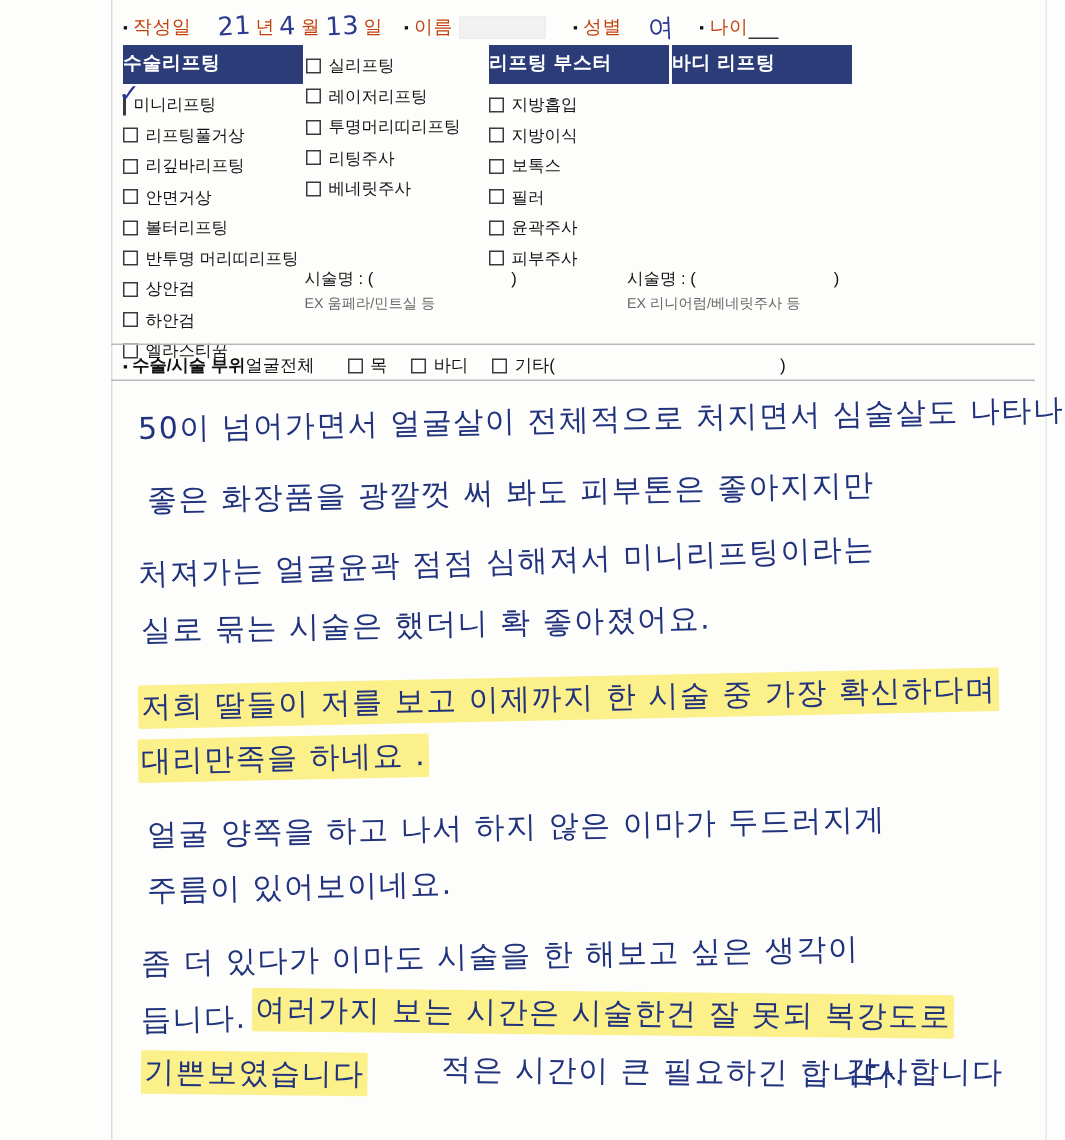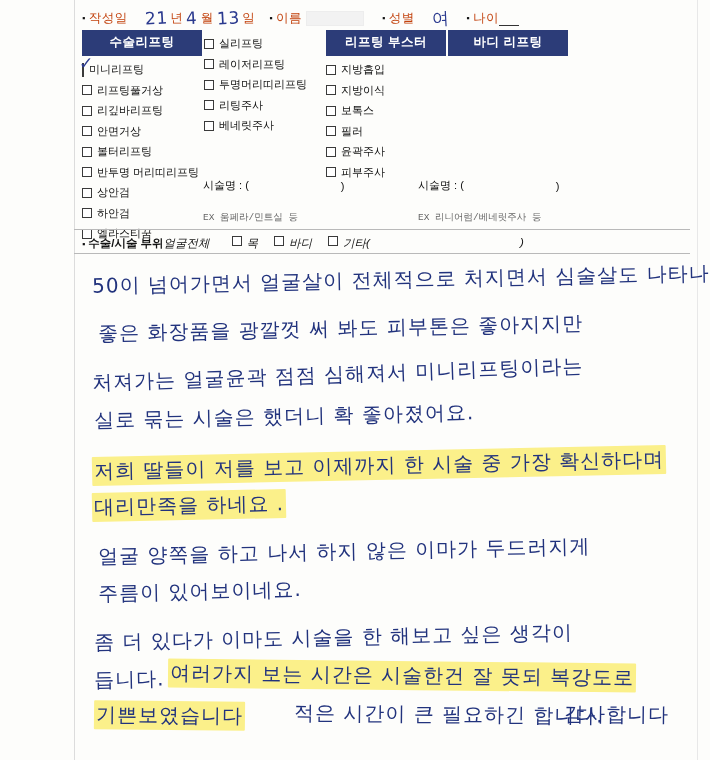--- a/index.html
+++ b/index.html
@@ -82,21 +82,20 @@
     gap: 2px;
   }
   .cat-col {
     width: 120px;
   }
   .cat-head {
     background: #2c3c78;
     color: #ffffff;
     font-size: 12.5px;
     font-weight: bold;
-    text-align: center;
     padding: 4px 0 5px 0;
     letter-spacing: 0.5px;
   }
   .cat-items {
     padding-top: 6px;
   }
   .cat-item {
     display: flex;
     align-items: center;
     font-size: 11px;
@@ -140,46 +139,44 @@
   }
   .proc-paren {
     display: inline-block;
     border-bottom: 0px;
     width: 92px;
     text-align: center;
   }
   .proc-ex {
     font-size: 9.5px;
     color: #666;
-    margin-top: 18px;
-    font-family: Liberation Mono, monospace;
+    margin-top: 3px;
   }
 
   
   .area-row {
     position: absolute;
     left: 82px;
     top: 236px;
     width: 608px;
     display: flex;
     align-items: center;
     font-size: 11.5px;
     color: #111;
   }
   .area-label {
     font-weight: bold;
     margin-right: 0;
     white-space: nowrap;
   }
   .area-opt {
     display: flex;
-    align-items: flex-start;
+    align-items: center;
     margin-right: 16px;
     white-space: nowrap;
-    font-style: italic;
   }
   .area-first {
     margin-right: 22px;
   }
   .etc-blank {
     display: inline-block;
     width: 150px;
     border-bottom: 0;
   }
 

